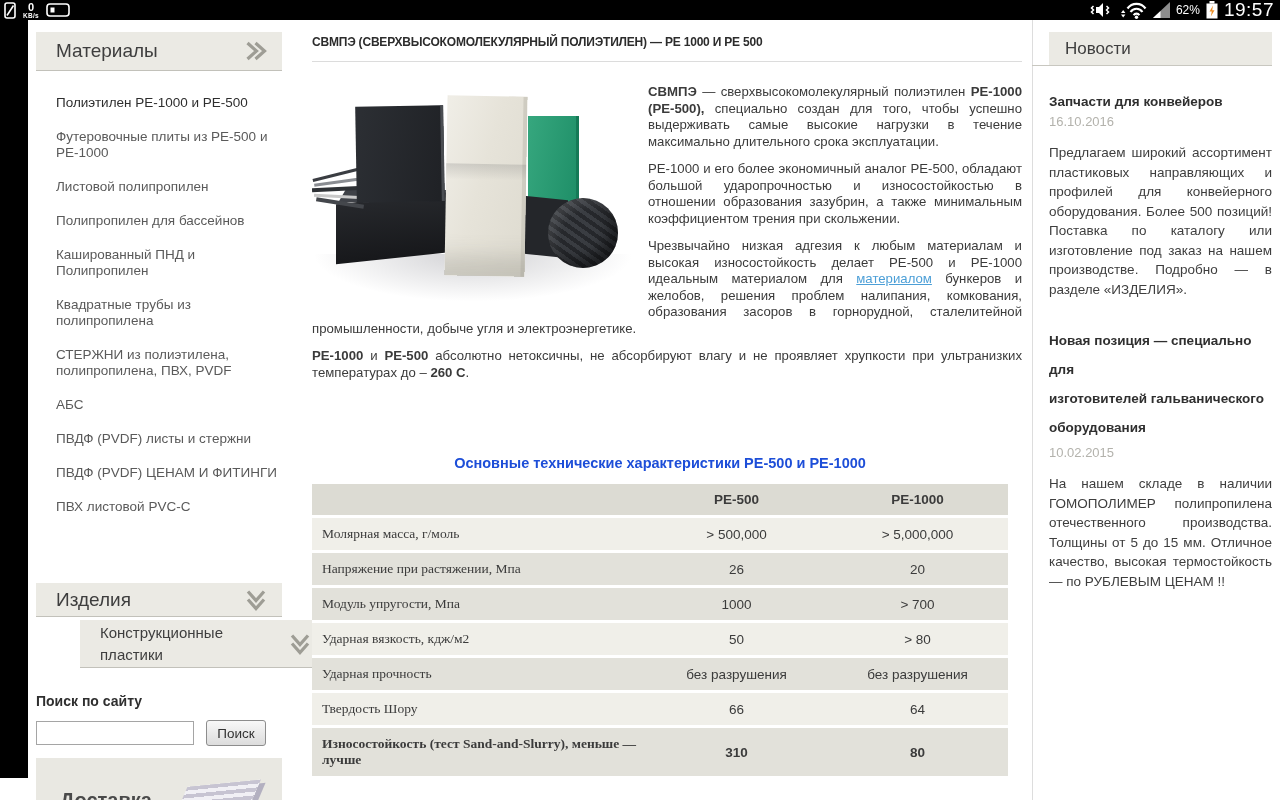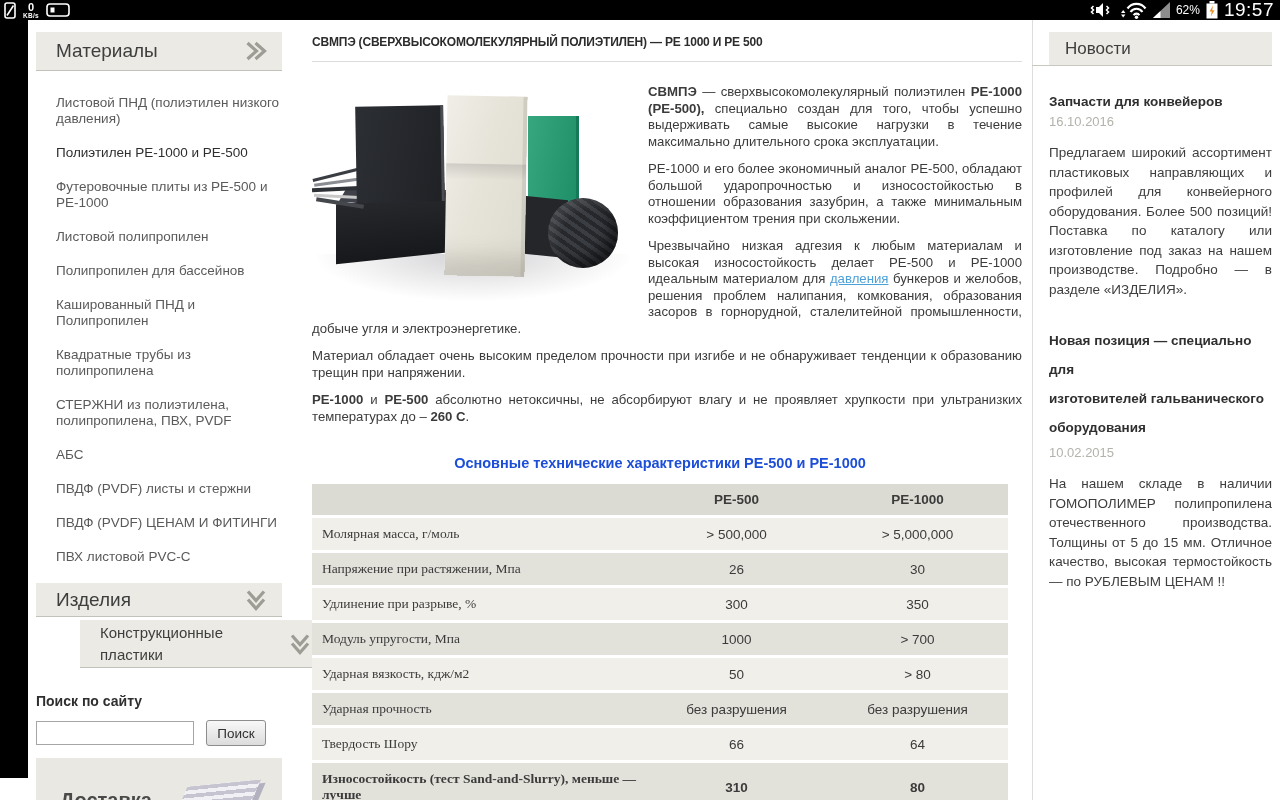--- a/index.html
+++ b/index.html
@@ -147,22 +147,20 @@
   <div class="sidebar-left">
     <div class="hdr-box hdr-materials">
       <span>Материалы</span>
       <svg width="28" height="22" viewBox="0 0 25 22">
         <path d="M4 3 L13 11 L4 19" stroke="#9e9d95" stroke-width="3.2" fill="none"></path>
         <path d="M12 3 L21 11 L12 19" stroke="#9e9d95" stroke-width="3.2" fill="none"></path>
       </svg>
     </div>
 
     <ul class="nav-list">
-      <li>Листовой ПНД (полиэтилен низкого
-давления)</li>
       <li class="active">Полиэтилен PE-1000 и PE-500</li>
       <li>Футеровочные плиты из PE-500 и
 PE-1000</li>
       <li>Листовой полипропилен</li>
       <li>Полипропилен для бассейнов</li>
       <li>Кашированный ПНД и
 Полипропилен</li>
       <li>Квадратные трубы из
 полипропилена</li>
       <li>СТЕРЖНИ из полиэтилена,
@@ -222,23 +220,22 @@
         <div class="ph-block2"></div>
         <div class="ph-cyl"></div>
         <div class="ph-sheet-cream"></div>
           <div class="ph-shine"></div>
       </div>
 
       <p><b>СВМПЭ</b><span> — сверхвысокомолекулярный полиэтилен </span><b>PE-1000 (PE-500),</b><span> специально создан для того, чтобы успешно выдерживать самые высокие нагрузки в течение максимально длительного срока эксплуатации.</span></p>
 
       <p><span>PE-1000 и его более экономичный аналог PE-500, обладают большой ударопрочностью и износостойкостью в отношении образования зазубрин, а также минимальным коэффициентом трения при скольжении.</span></p>
 
-      <p><span>Чрезвычайно низкая адгезия к любым материалам и высокая износостойкость делает PE-500 и PE-1000 идеальным материалом для </span><a class="link">давления</a><span> бункеров и желобов, решения проблем налипания, комкования, образования засоров  в горнорудной, сталелитейной промышленности, добыче угля и электроэнергетике.</span></p>
-
-      <p><span>Материал обладает очень высоким пределом прочности при изгибе и не обнаруживает тенденции  к образованию трещин при напряжении.</span></p>
+      <p><span>Чрезвычайно низкая адгезия к любым материалам и высокая износостойкость делает PE-500 и PE-1000 идеальным материалом для </span><a class="link">материалом</a><span> бункеров и желобов, решения проблем налипания, комкования, образования засоров  в горнорудной, сталелитейной промышленности, добыче угля и электроэнергетике.</span></p>
+
 
       <p><b>PE-1000</b><span> и </span><b>PE-500</b><span> абсолютно нетоксичны, не абсорбируют влагу и не проявляет хрупкости при ультранизких температурах до – </span><b>260 С</b><span>.</span></p>
     </div>
 
     <div class="table-section">
       <div class="tbl-caption">Основные технические характеристики PE-500 и PE-1000</div>
       <table class="spec">
         <tbody>
             <tr>
           <th class="corner"></th>
@@ -246,26 +243,21 @@
           <th>PE-1000</th>
         </tr>
         <tr class="light">
           <td class="lbl">Молярная масса, г/моль</td>
           <td class="val">&gt; 500,000</td>
           <td class="val">&gt; 5,000,000</td>
         </tr>
         <tr class="dark">
           <td class="lbl">Напряжение при растяжении, Мпа</td>
           <td class="val">26</td>
-          <td class="val">30</td>
-        </tr>
-        <tr class="light">
-          <td class="lbl">Удлинение при разрыве, %</td>
-          <td class="val">300</td>
-          <td class="val">350</td>
+          <td class="val">20</td>
         </tr>
         <tr class="dark">
           <td class="lbl">Модуль упругости, Мпа</td>
           <td class="val">1000</td>
           <td class="val">&gt; 700</td>
         </tr>
         <tr class="light">
           <td class="lbl">Ударная вязкость, кдж/м2</td>
           <td class="val">50</td>
           <td class="val">&gt; 80</td>

